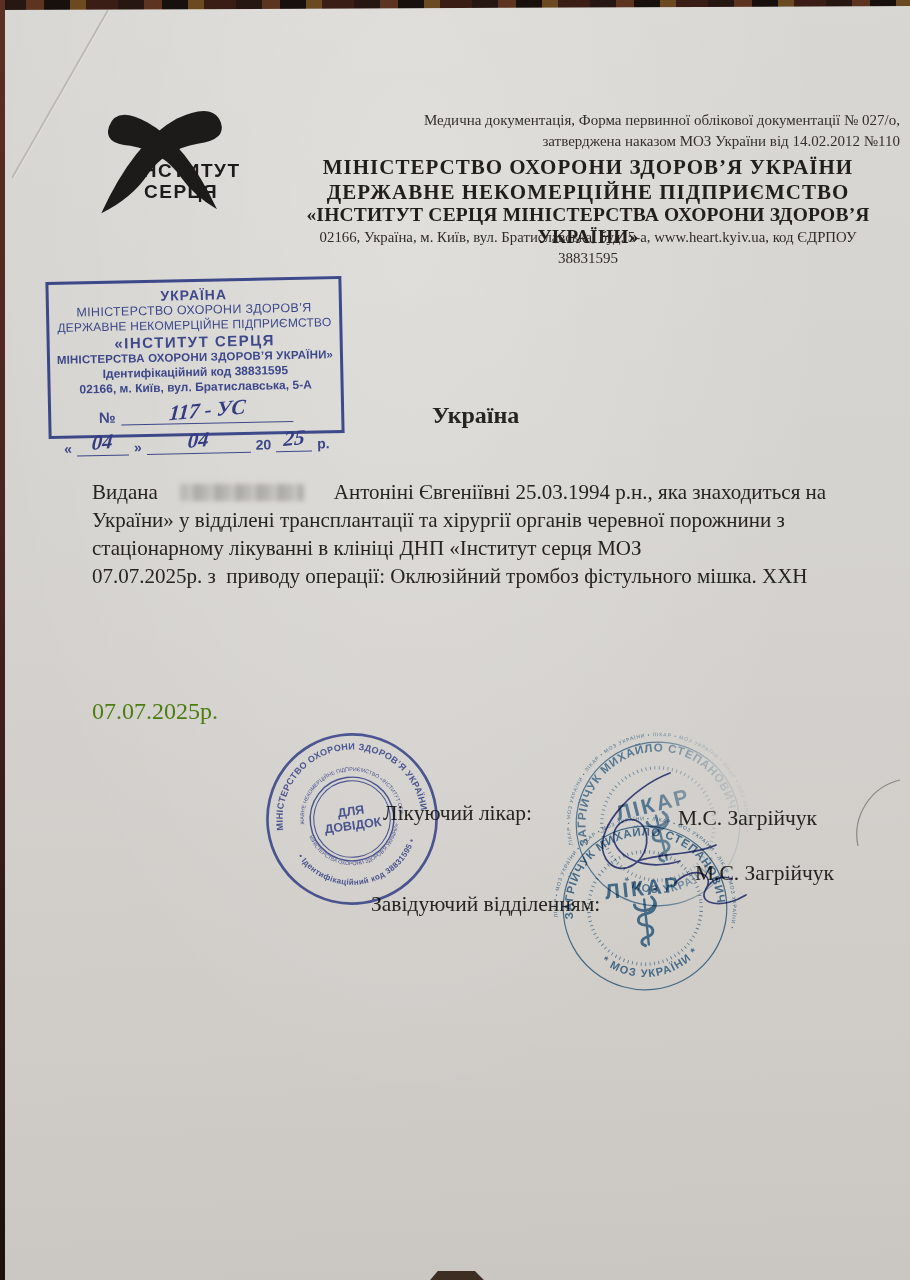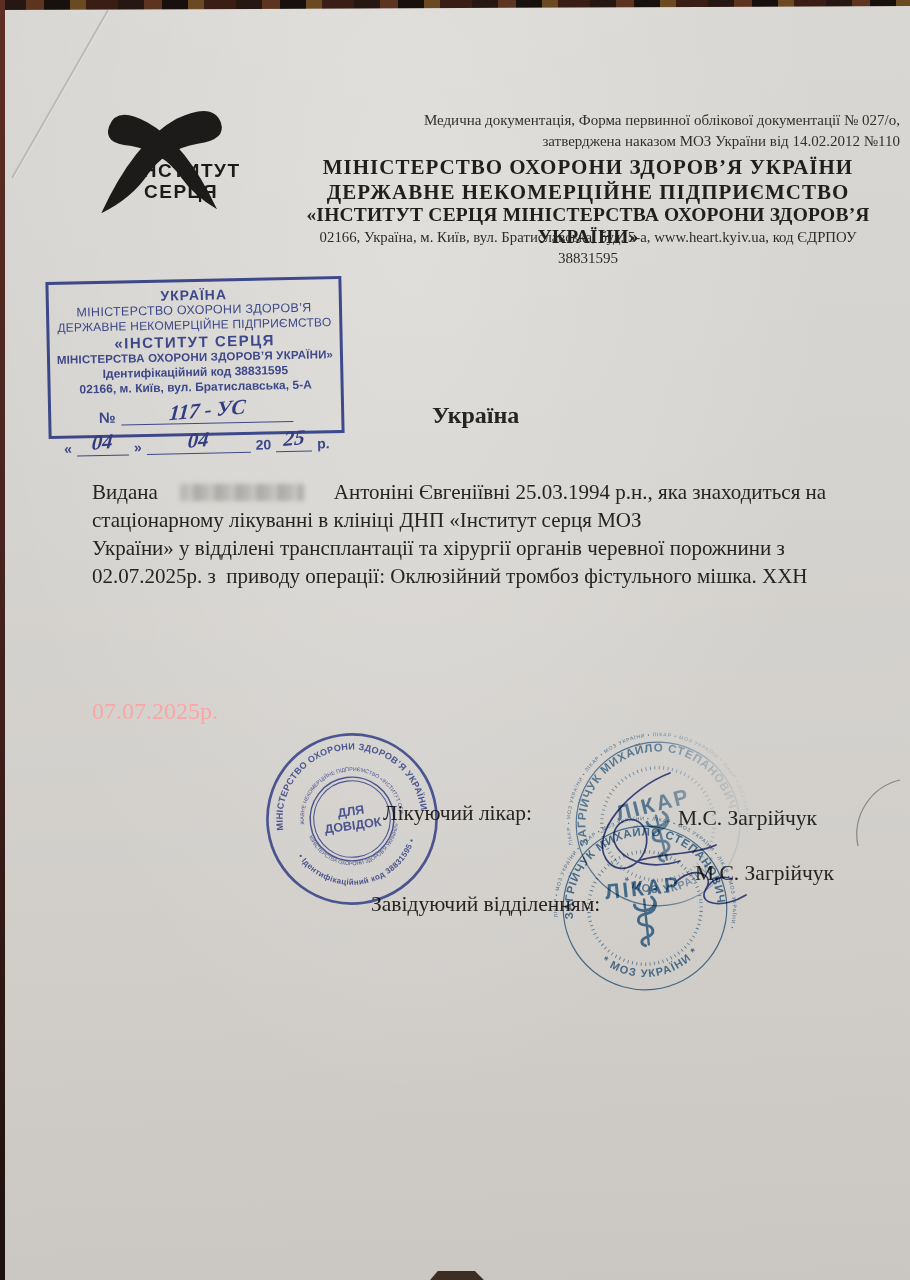--- a/index.html
+++ b/index.html
@@ -27,21 +27,21 @@
   .hdr-addr{top:229px;font-weight:normal;font-size:14.8px;color:#2e2b28;}
   .hdr-code{top:250px;font-weight:normal;font-size:15px;color:#2e2b28;}
   .weblink{}
   .doc-title{position:absolute;left:432px;top:402px;font-size:24px;font-weight:bold;color:#262421;}
   .body-block{position:absolute;left:92px;top:478px;width:770px;font-size:21px;color:#262421;}
   .body-line{height:28px;line-height:28px;white-space:pre;}
   .blur-name{display:inline-block;width:124px;height:17px;border-radius:2px;
     vertical-align:-2px;margin:0 30px 0 22px;
     background:repeating-linear-gradient(90deg,#b8b6b2 0 7px,#c7c5c1 7px 13px,#aeaca8 13px 21px);
     filter:blur(2.5px);}
-  .issue-date{position:absolute;left:92px;top:698px;font-size:24px;color:#fca5a5;}
+  .issue-date{position:absolute;left:92px;top:698px;font-size:24px;color:#4d7c0f;}
   .sig-label{position:absolute;font-size:21.5px;color:#262421;z-index:2;}
   
   .logo{position:absolute;left:88px;top:84px;width:180px;height:135px;z-index:2;}
   .logo-word{position:absolute;font-family:"Liberation Sans",sans-serif;font-weight:bold;
     color:#1d1b19;letter-spacing:1.5px;}
   
   .corner-stamp{position:absolute;left:47px;top:279px;width:296px;height:157px;z-index:3;
     border:3px solid #3b4a9f;transform:rotate(-1.2deg);mix-blend-mode:multiply;
     font-family:"Liberation Sans",sans-serif;color:#3b4a9f;text-align:center;
     padding-top:6px;box-sizing:border-box;opacity:.94;}
@@ -138,23 +138,23 @@
       <span>20</span>
       <span class="u-line" style="width:36px;"><span class="hand">25</span></span>
       <span>р.</span>
     </div>
   </div>
 
   <div class="doc-title">Україна</div>
 
   <div class="body-block">
     <div class="body-line"><span>Видана</span><span class="blur-name"></span><span>Антоніні Євгеніївні 25.03.1994 р.н., яка знаходиться на</span></div>
+    <div class="body-line">України» у відділені трансплантації та хірургії органів черевної порожнини з</div>
     <div class="body-line">стаціонарному лікуванні в клініці ДНП «Інститут серця МОЗ</div>
-    <div class="body-line">України» у відділені трансплантації та хірургії органів черевної порожнини з</div>
-    <div class="body-line">02.07.2025р. з  приводу операції: Оклюзійний тромбоз фістульного мішка. ХХН</div>
+    <div class="body-line">07.07.2025р. з  приводу операції: Оклюзійний тромбоз фістульного мішка. ХХН</div>
   </div>
 
   <div class="issue-date">07.07.2025р.</div>
 
   <div class="sig-label" style="left:383px;top:801px;">Лікуючий лікар:</div>
   <div class="sig-label" style="left:678px;top:806px;">М.С. Загрійчук</div>
   <div class="sig-label" style="left:371px;top:892px;">Завідуючий відділенням:</div>
   <div class="sig-label" style="left:695px;top:861px;">М.С. Загрійчук</div>
 
   <div class="stampL">

